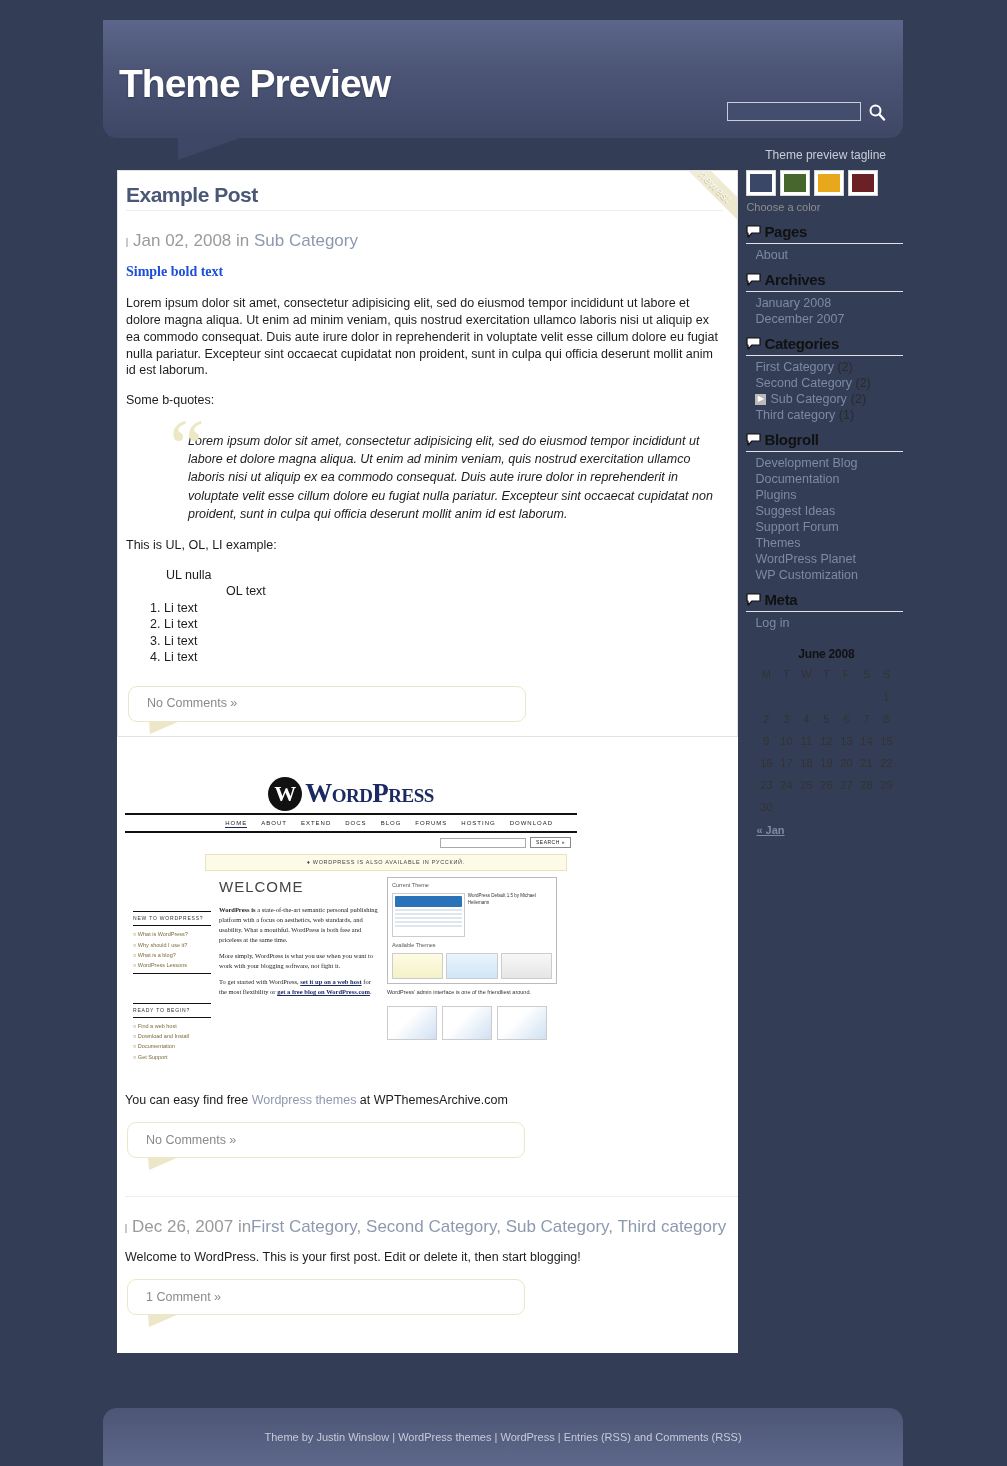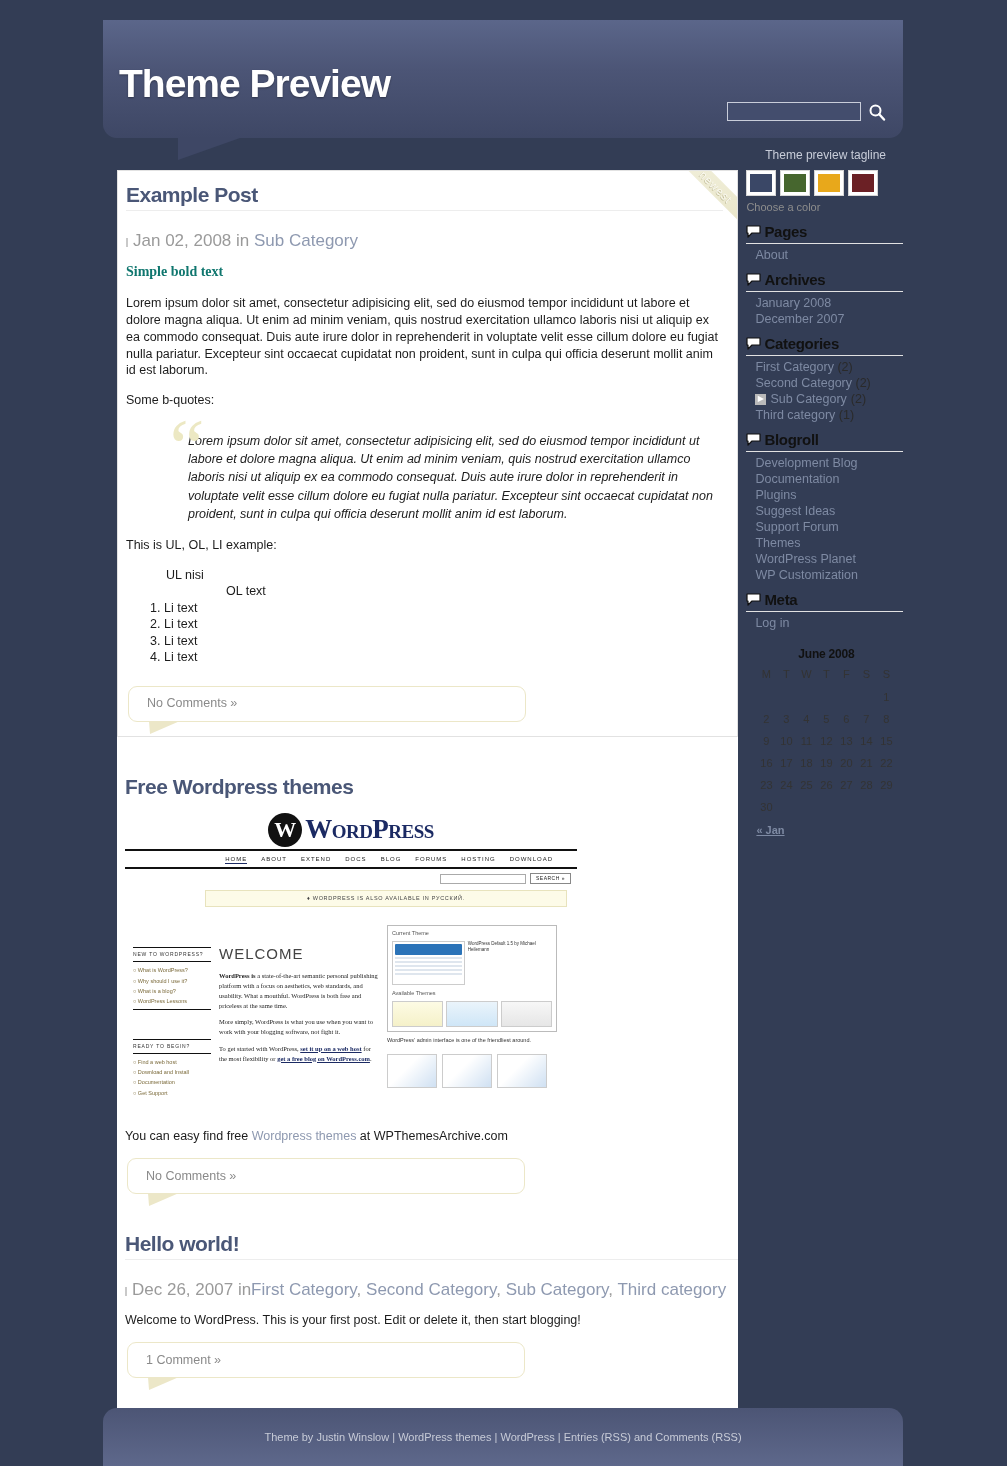--- a/index.html
+++ b/index.html
@@ -115,21 +115,21 @@
   .post-meta .bar {
     display: inline-block; width: 2px; height: 9px;
     background: #c9c9c9; margin-right: 5px; vertical-align: -1px;
   }
   .post-meta a { color: #8e99b0; text-decoration: none; }
   .entry { font-size: 12.5px; color: #1c1c1c; line-height: 1.35; }
   .entry p { margin: 0 0 13px 0; }
   .bold-serif {
     font-family: "Liberation Serif", serif;
     font-weight: bold; font-size: 14px;
-    margin: 0 0 14px 0; color: #0f766e;
+    margin: 0 0 14px 0; color: #1d4ed8;
   }
 
   
   .ribbon {
     position: absolute; right: -34px; top: 8px;
     width: 110px; text-align: center;
     background: linear-gradient(135deg, #f3f1de 0%, #e8e5c8 100%);
     color: #fbfaf2; font-size: 11px; letter-spacing: 1px;
     transform: rotate(45deg);
     padding: 2px 0;
@@ -220,21 +220,21 @@
   .wps-search .btn {
     border: 1px solid #888; font-size: 5px; padding: 1px 5px;
     font-family: "Liberation Sans", sans-serif; letter-spacing: .5px;
   }
   .wps-banner {
     margin: 0 10px 6px 80px; background: #fdfbe8; border: 1px solid #e8e3bd;
     text-align: center; font-size: 5.5px; letter-spacing: .7px;
     padding: 4px 0; color: #444;
     font-family: "Liberation Sans", sans-serif;
   }
-  .wps-body { display: flex; gap: 8px; padding: 0 8px 6px 8px; align-items: center; }
+  .wps-body { display: flex; gap: 8px; padding: 0 8px 6px 8px; }
   .wps-col-l { width: 78px; }
   .wps-col-m { width: 160px; }
   .wps-col-r { width: 170px; }
   .wps-h { font-size: 15px; color: #444; letter-spacing: 1px; margin-bottom: 7px;
            font-family: "Liberation Sans", sans-serif; font-weight: 300; }
   .wps-sub { font-size: 5px; letter-spacing: .8px; color: #333;
              border-top: 1px solid #111; border-bottom: 1px solid #111;
              padding: 3px 0; margin-bottom: 5px;
              font-family: "Liberation Sans", sans-serif; }
   .wps-link { font-size: 5.5px; color: #7b6a3a; margin-bottom: 3px;
@@ -362,40 +362,37 @@
         <div class="entry">
           <p class="bold-serif">Simple bold text</p>
           <p>Lorem ipsum dolor sit amet, consectetur adipisicing elit, sed do eiusmod tempor incididunt ut labore et dolore magna aliqua. Ut enim ad minim veniam, quis nostrud exercitation ullamco laboris nisi ut aliquip ex ea commodo consequat. Duis aute irure dolor in reprehenderit in voluptate velit esse cillum dolore eu fugiat nulla pariatur. Excepteur sint occaecat cupidatat non proident, sunt in culpa qui officia deserunt mollit anim id est laborum.</p>
           <p>Some b-quotes:</p>
           <blockquote>
             <p>Lorem ipsum dolor sit amet, consectetur adipisicing elit, sed do eiusmod tempor incididunt ut labore et dolore magna aliqua. Ut enim ad minim veniam, quis nostrud exercitation ullamco laboris nisi ut aliquip ex ea commodo consequat. Duis aute irure dolor in reprehenderit in voluptate velit esse cillum dolore eu fugiat nulla pariatur. Excepteur sint occaecat cupidatat non proident, sunt in culpa qui officia deserunt mollit anim id est laborum.</p>
           </blockquote>
           <p>This is UL, OL, LI example:</p>
           <div class="list-demo">
             <ul>
-              <li>UL nisi</li>
+              <li>UL nulla</li>
               <li class="ol-label">OL text</li>
             </ul>
             <ol>
               <li>Li text</li>
               <li>Li text</li>
               <li>Li text</li>
               <li>Li text</li>
             </ol>
           </div>
           <div class="comment-bubble">
             <a href="#">No Comments »</a>
           </div>
         </div>
       </div>
 
       <div class="post post-plain">
-        <h2 class="post-title">
-          <a href="#">Free Wordpress themes</a>
-        </h2>
         <div class="entry">
 
           <div class="wp-shot">
             <div class="wps-logo-row">
               <div class="wps-logo-mark">W</div>
               <div class="wps-logo-text">WordPress</div>
             </div>
             <div class="wps-nav">
               <span>HOME</span>
               <span>ABOUT</span>
@@ -464,23 +461,20 @@
           </div>
 
           <p><span>You can easy find free </span><a href="#" style="color:#8e99b0;text-decoration:none">Wordpress themes</a><span> at WPThemesArchive.com</span></p>
           <div class="comment-bubble">
             <a href="#">No Comments »</a>
           </div>
         </div>
       </div>
 
       <div class="post post-plain">
-        <h2 class="post-title">
-          <a href="#">Hello world!</a>
-        </h2>
         <div class="post-meta">
           <span class="bar"></span><span>Dec 26, 2007</span>
           <span>in</span><a href="#">First Category</a>, <a href="#">Second Category</a>, <a href="#">Sub Category</a>, <a href="#">Third category</a>
         </div>
         <div class="entry">
           <p>Welcome to WordPress. This is your first post. Edit or delete it, then start blogging!</p>
           <div class="comment-bubble">
             <a href="#">1 Comment »</a>
           </div>
         </div>

